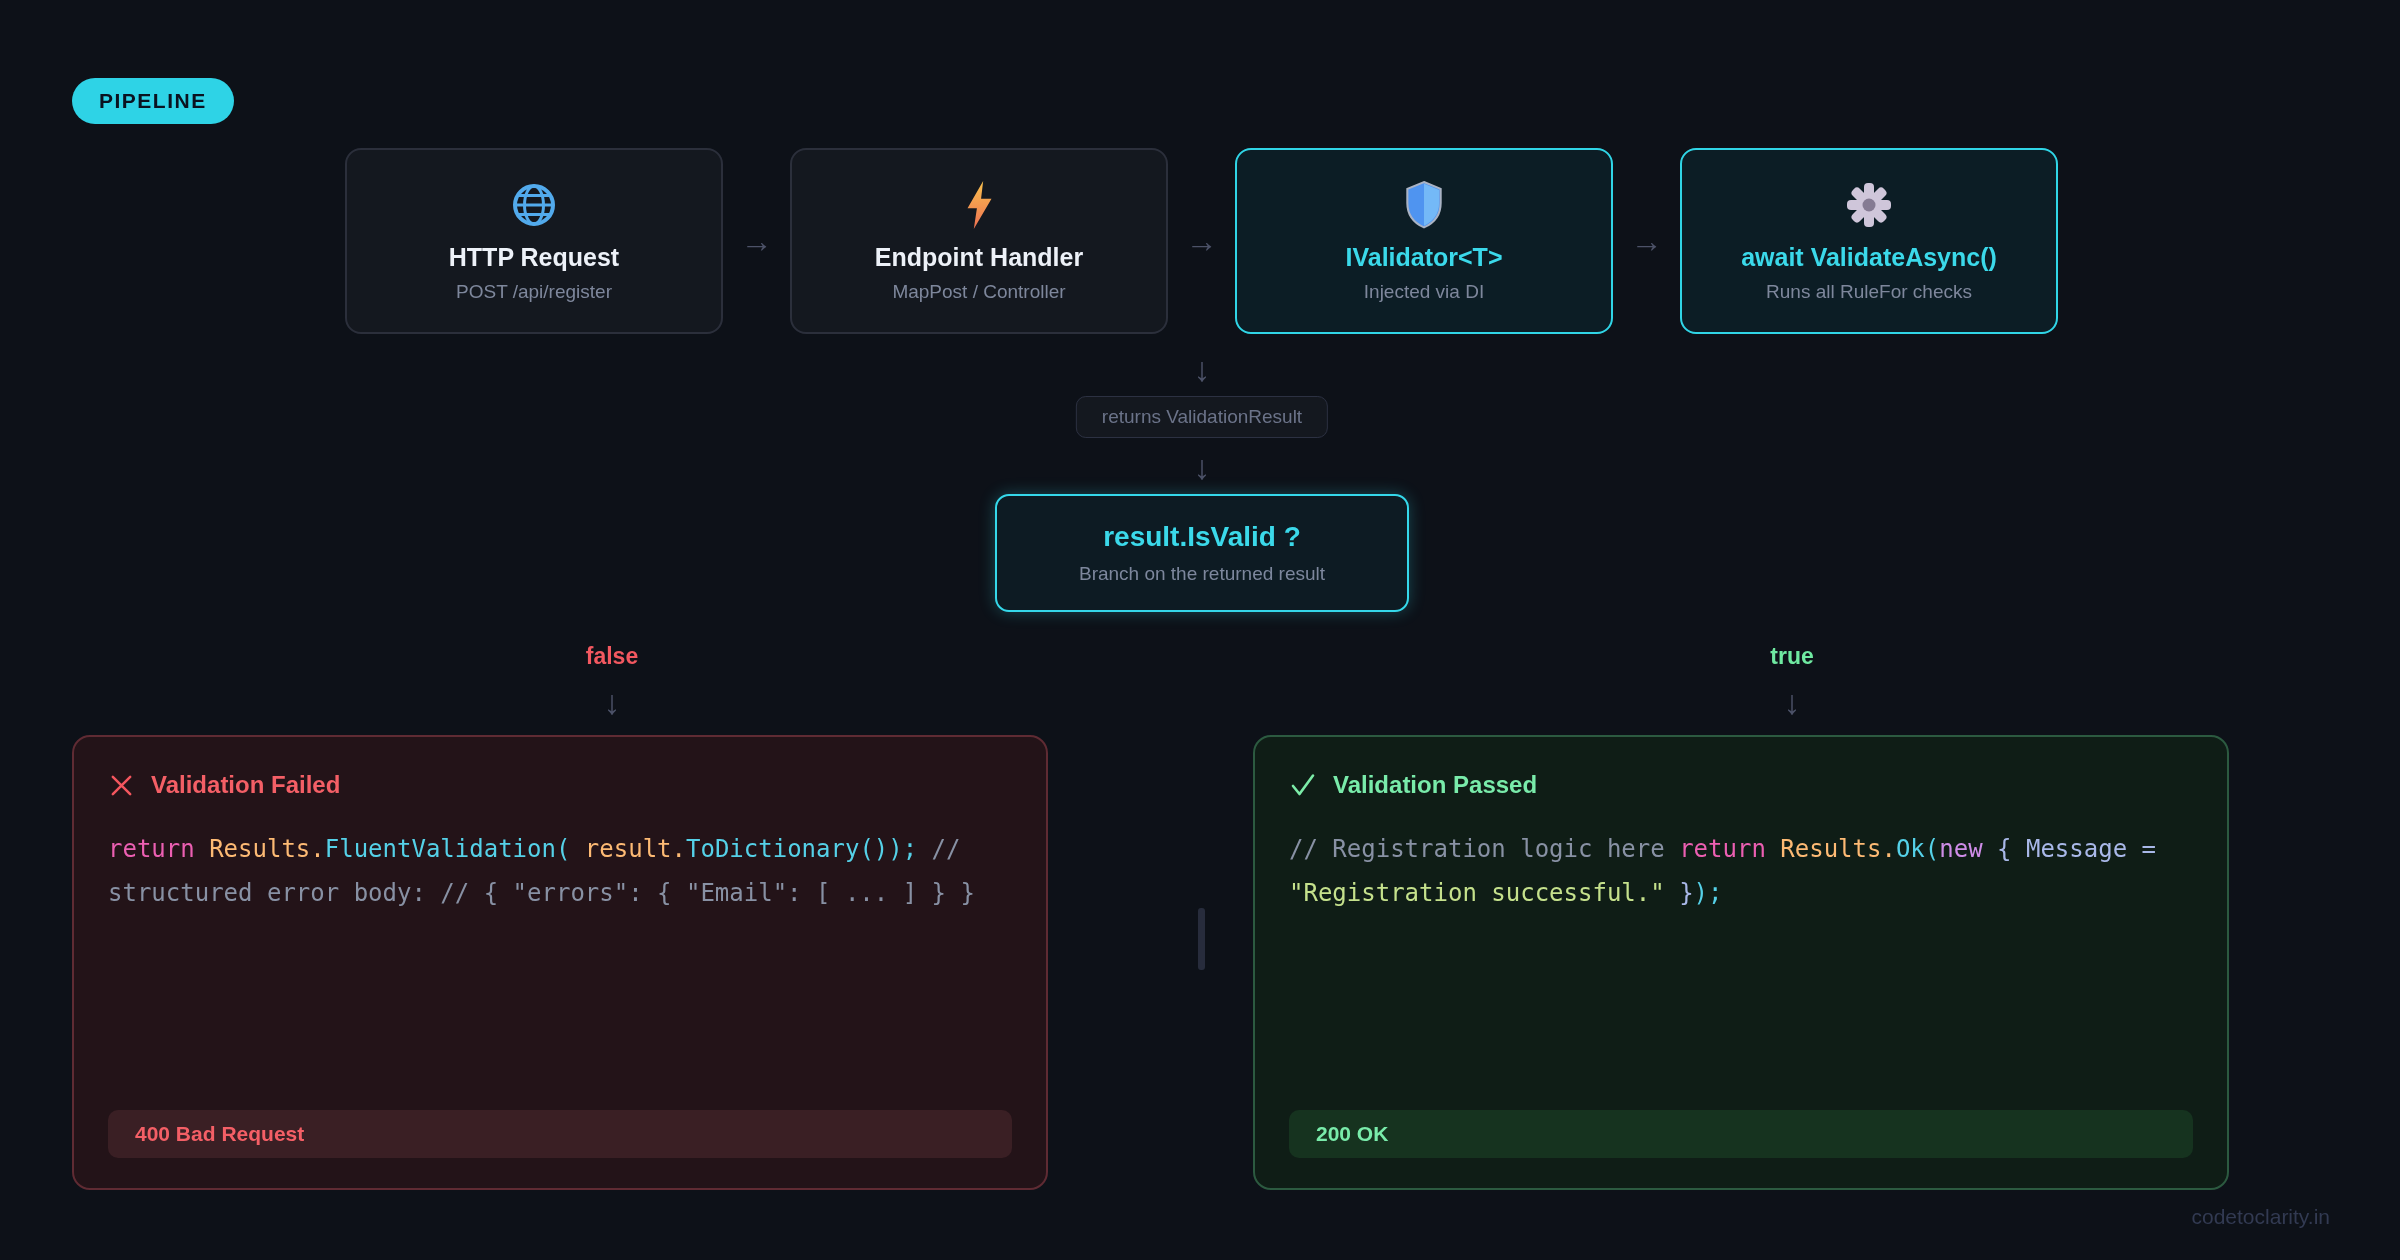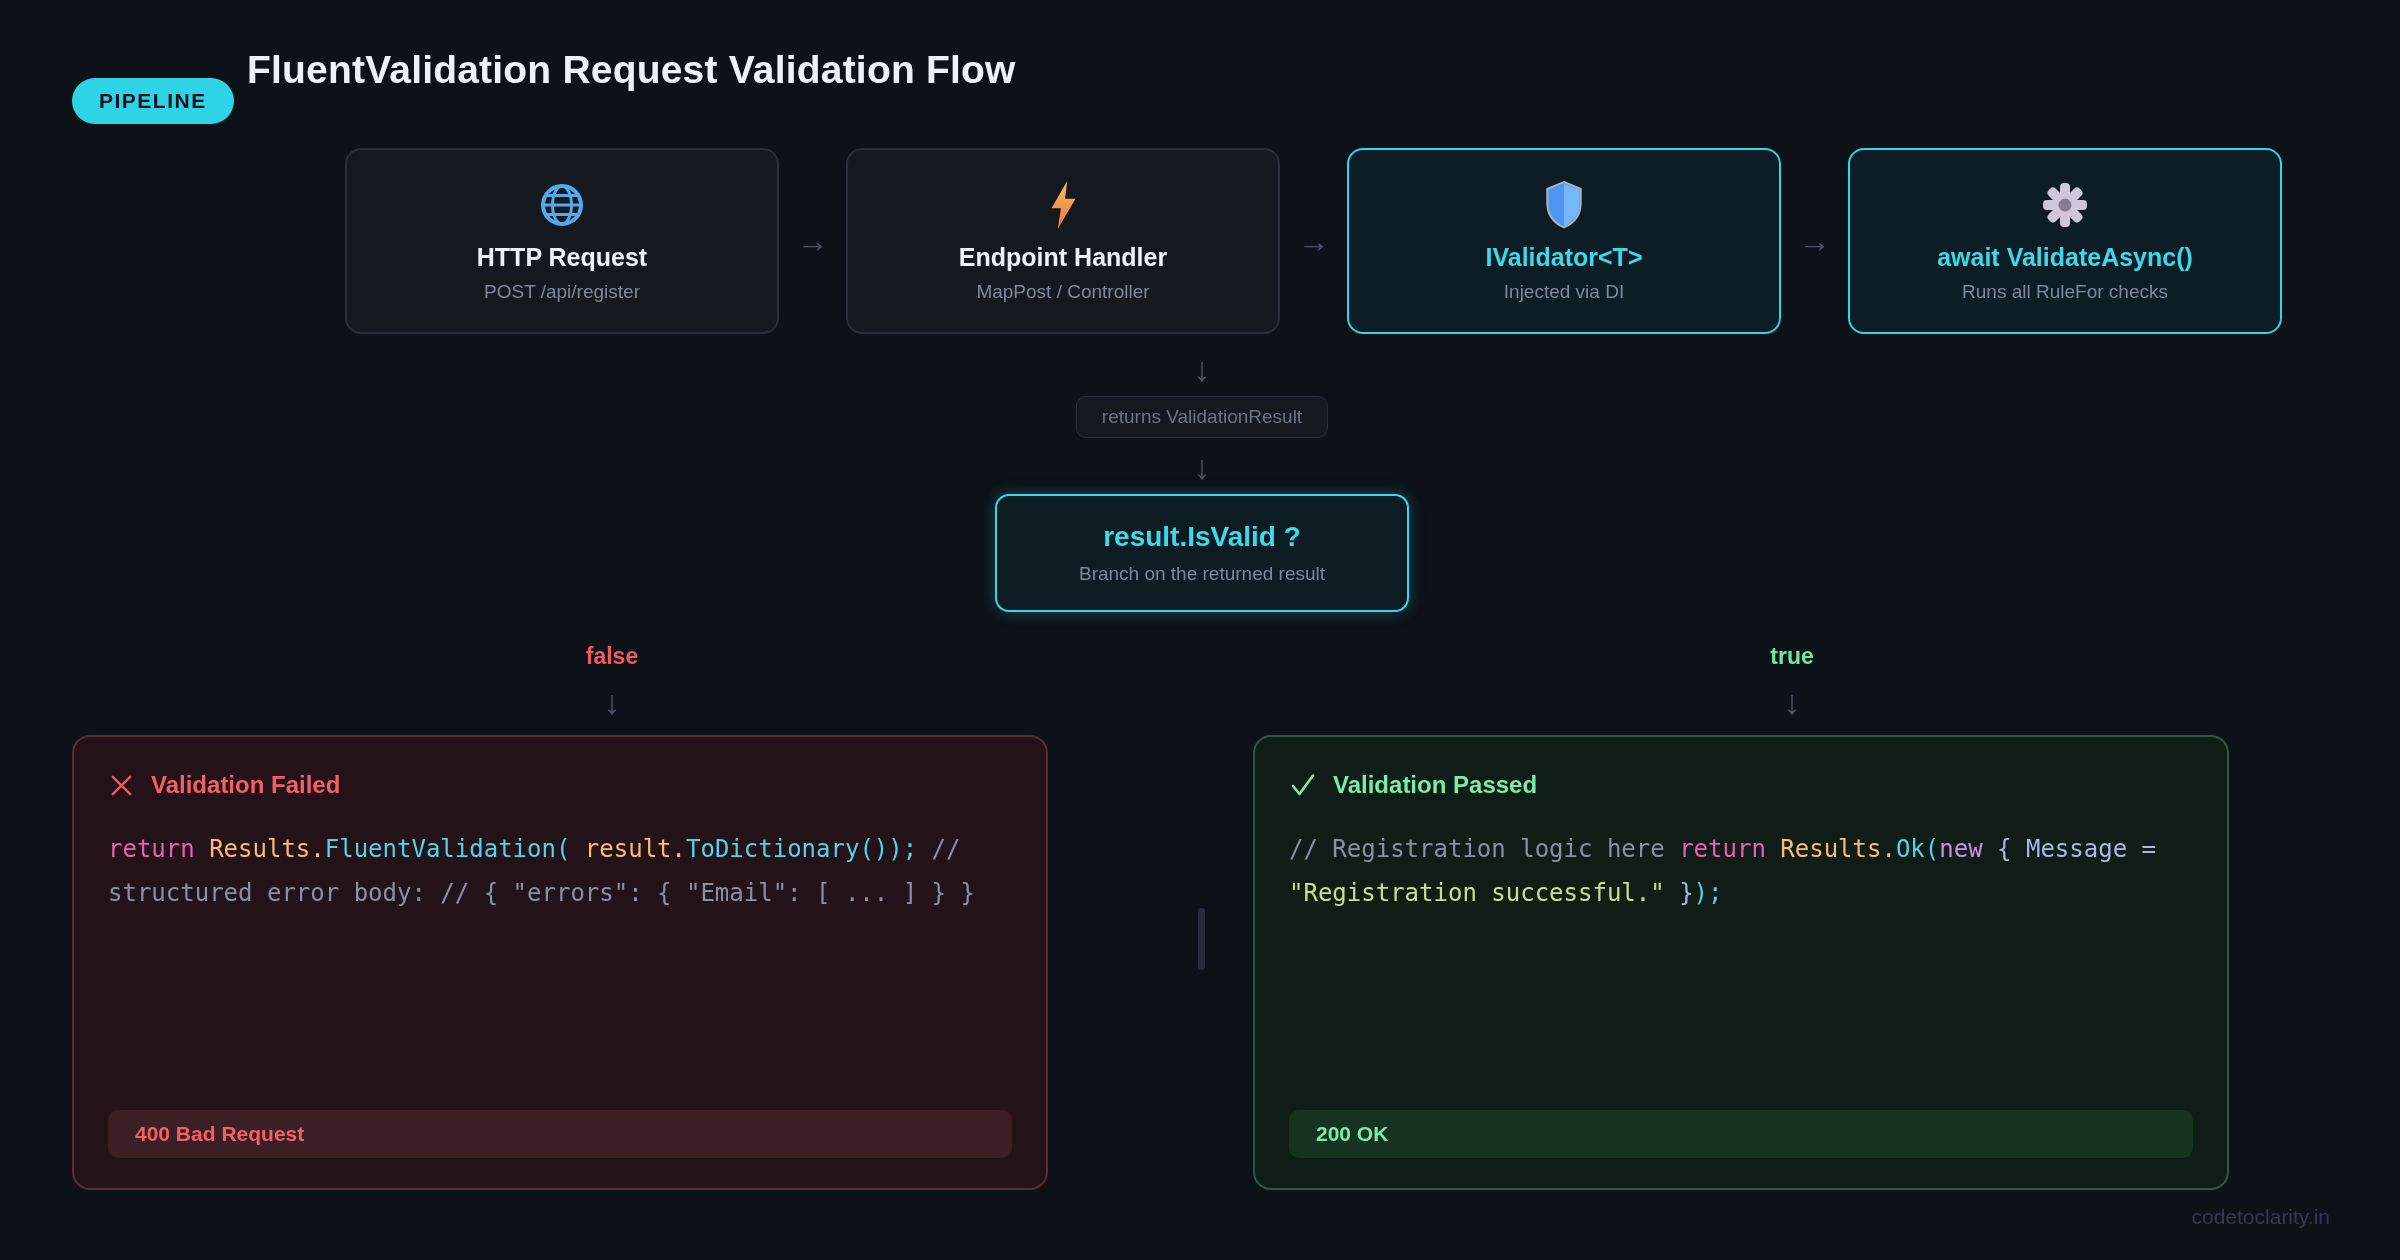--- a/index.html
+++ b/index.html
@@ -9,21 +9,21 @@
 
   
   .badge { position: absolute; left: 72px; top: 50px; background: #2ed3e6; color: #0a1220;
            font-size: 21px; font-weight: bold; letter-spacing: 1.5px; padding: 11px 27px;
            border-radius: 26px; margin-top: 28px; }
   .page-title { position: absolute; left: 247px; top: 48px; font-size: 39px; font-weight: bold;
                 color: #eef1f9; letter-spacing: 0.2px; }
 
   
   .pipeline { position: absolute; left: 345px; top: 148px; display: flex; align-items: stretch; }
-  .node { width: 434px; height: 186px; border-radius: 16px; background: #14181f;
+  .node { width: 378px; height: 186px; border-radius: 16px; background: #14181f;
           border: 2px solid #2b2f3b; display: flex; flex-direction: column;
           align-items: center; justify-content: center; }
   .node.hl { background: #0c1d25; border-color: #30d5e6; }
   .node .icon-wrap { height: 52px; display: flex; align-items: center; justify-content: center; margin-bottom: 12px; }
   .node-title { font-size: 25px; font-weight: bold; color: #edf1f8; margin-bottom: 9px; }
   .node.hl .node-title { color: #3bd9ea; }
   .node-sub { font-size: 19px; color: #7e879c; }
   .h-arrow { width: 67px; display: flex; align-items: center; justify-content: center;
              color: #4c5268; font-size: 32px; }
 
@@ -69,21 +69,20 @@
   .divider { position: absolute; left: 1198px; top: 908px; width: 7px; height: 62px;
              background: #272c3c; border-radius: 3px; }
   .watermark { position: absolute; right: 70px; top: 1205px; font-size: 21px; color: #323a52; }
 </style>
 </head>
 <body>
 
 <div class="canvas">
 
   <div class="badge">PIPELINE</div>
-  <div class="page-title">FluentValidation Request Validation Flow</div>
 
   <div class="pipeline">
 
     <div class="node">
       <div class="icon-wrap">
         <svg width="48" height="48" viewBox="0 0 48 48">
           <circle cx="24" cy="24" r="19" fill="none" stroke="#52aaec" stroke-width="4"></circle>
           <ellipse cx="24" cy="24" rx="9.5" ry="19" fill="none" stroke="#52aaec" stroke-width="3"></ellipse>
           <line x1="5" y1="24" x2="43" y2="24" stroke="#52aaec" stroke-width="3"></line>
           <path d="M8.5 14.5 h31 M8.5 33.5 h31" stroke="#52aaec" stroke-width="3" fill="none"></path>

